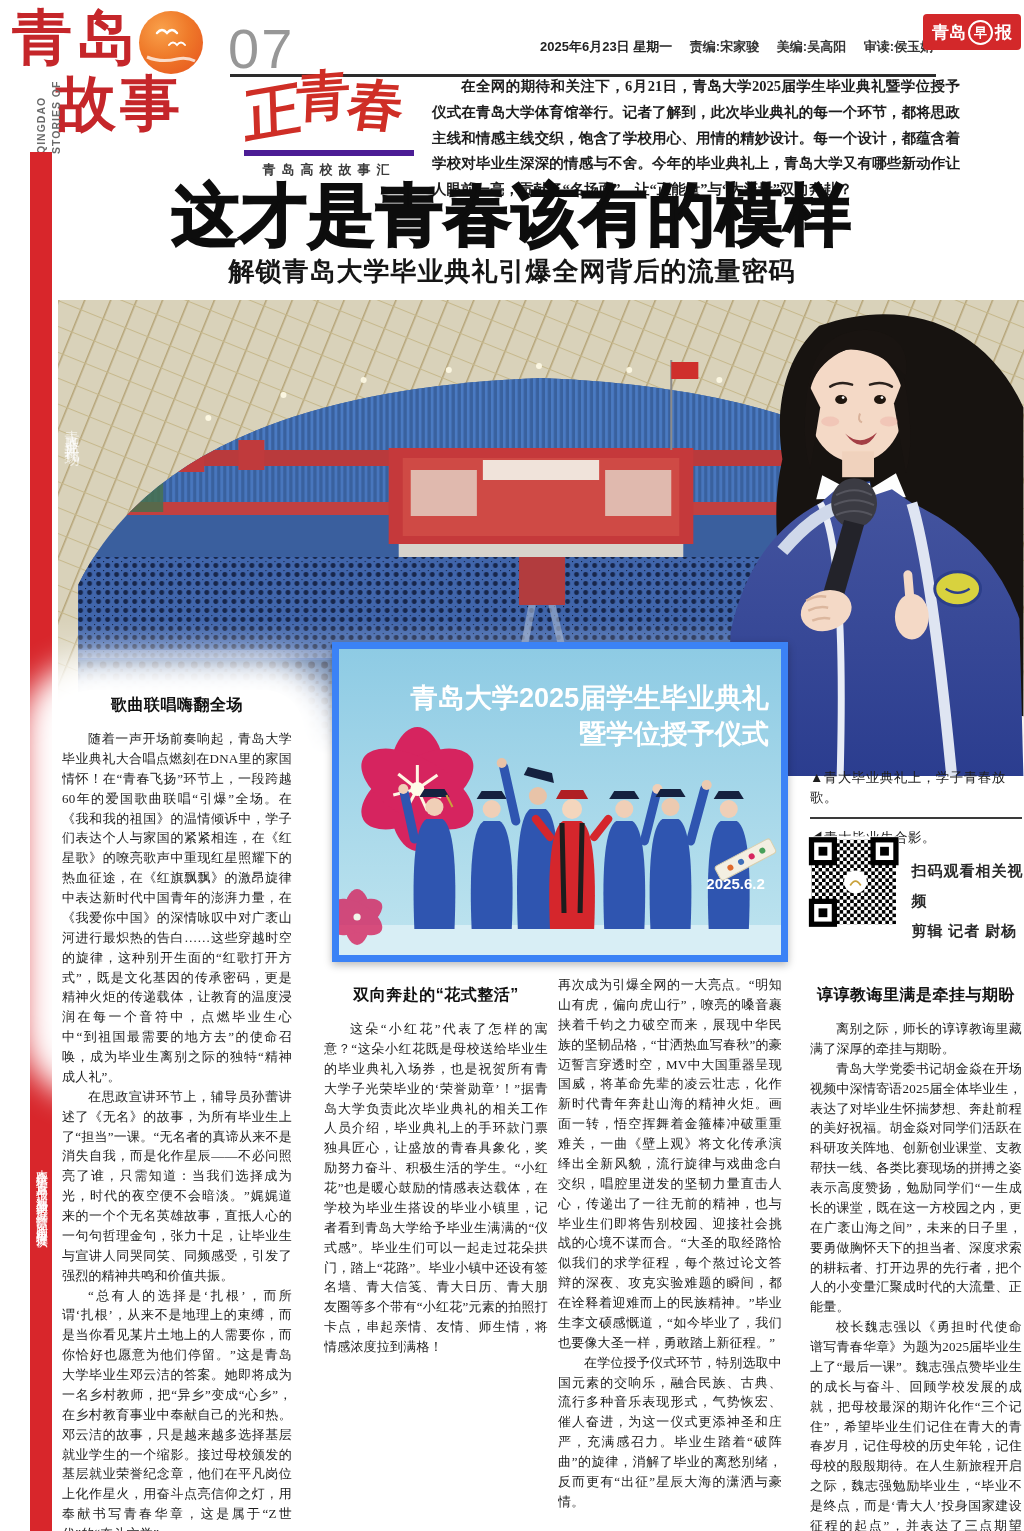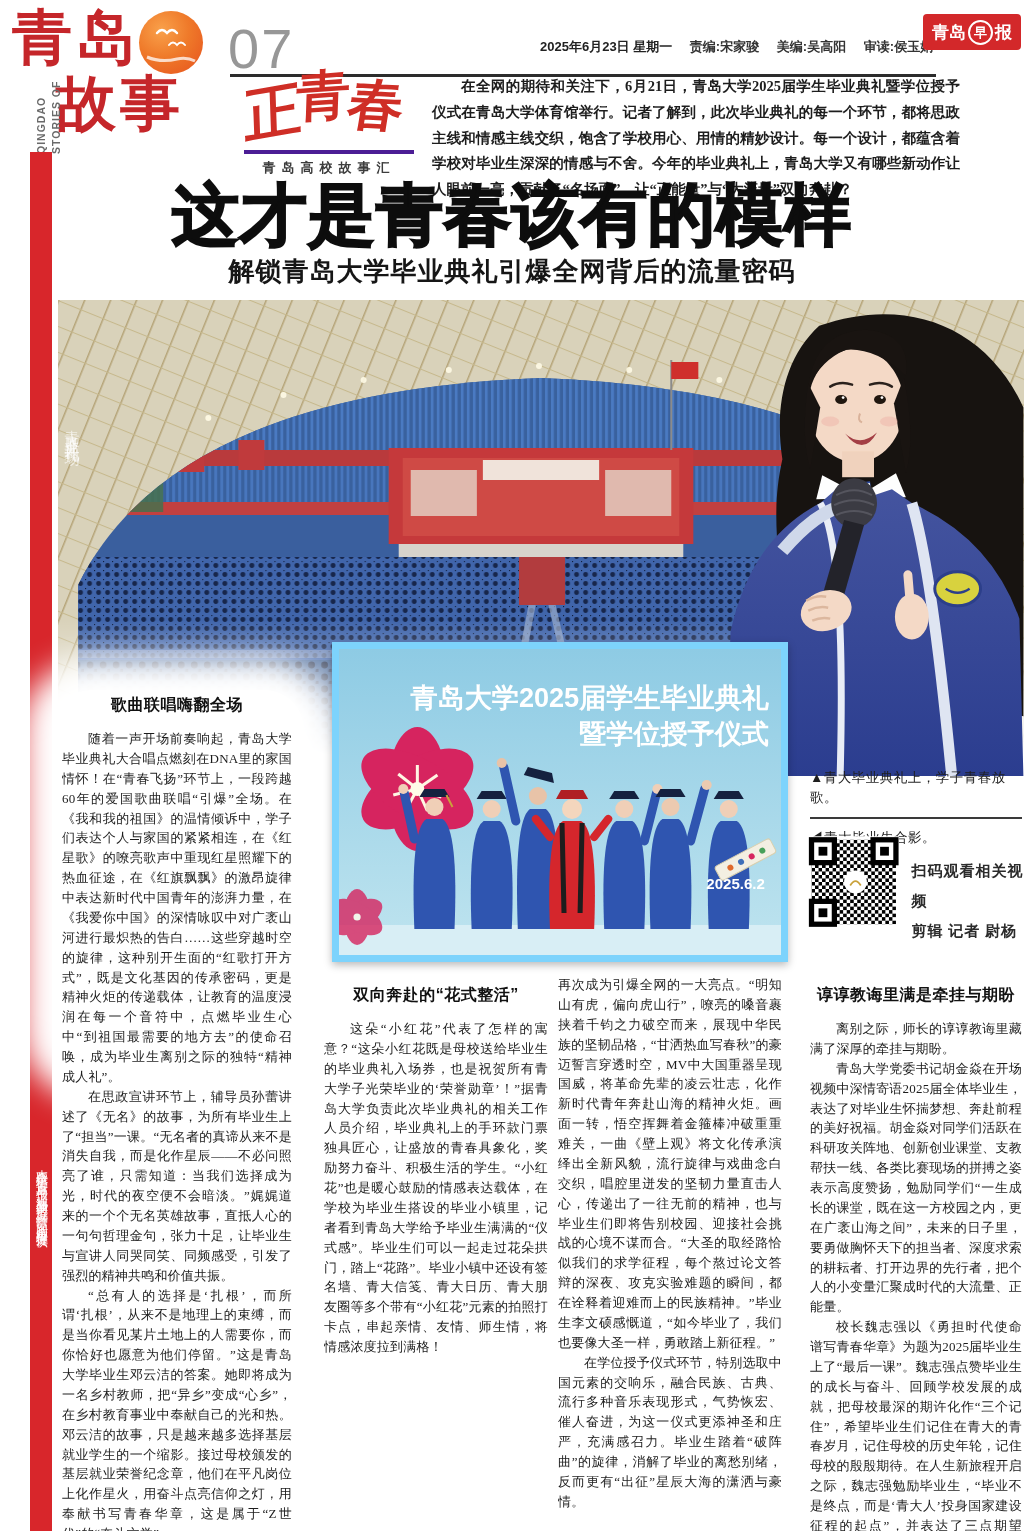--- a/index.html
+++ b/index.html
@@ -34,21 +34,21 @@
   #paper-logo .circ{display:inline-block;width:21px;height:21px;border:2px solid #fff;border-radius:50%;
                     font-size:13px;line-height:21px;text-align:center;}
 
   
   #stamp{position:absolute;left:244px;top:58px;width:170px;text-align:center;}
   #stamp .chars{position:relative;height:86px;}
   #stamp .c{position:absolute;font-family:"DejaVu Serif",serif;font-weight:900;color:#cf2e26;}
   #stamp .c1{left:0;top:16px;font-size:58px;transform:rotate(-10deg) skewX(-8deg);}
   #stamp .c2{left:52px;top:2px;font-size:54px;transform:rotate(-4deg) skewX(-6deg);}
   #stamp .c3{left:104px;top:10px;font-size:56px;transform:rotate(3deg) skewX(-6deg);}
-  #stamp-sub{border-top:4px solid #4c1d95;margin-top:6px;padding-top:5px;font-size:13px;
+  #stamp-sub{border-top:6px solid #4c1d95;margin-top:6px;padding-top:5px;font-size:13px;
              font-weight:700;color:#3c3c3c;letter-spacing:6px;white-space:nowrap;}
 
   
   #lede{position:absolute;left:432px;top:74px;width:528px;font-family:"Liberation Serif",serif;
         font-size:14.5px;line-height:1.78;color:#1d1d1d;font-weight:600;text-align:justify;
         text-indent:2em;margin:0;}
   #headline{position:absolute;left:0;top:170px;width:1024px;text-align:center;margin:0;
             font-size:67px;font-weight:900;color:#0d0d0d;letter-spacing:1px;
             -webkit-text-stroke:2px #0d0d0d;}
   #subheadline{position:absolute;left:0;top:254px;width:1024px;text-align:center;margin:0;
@@ -58,21 +58,21 @@
   #main-photo{position:absolute;left:58px;top:300px;width:966px;height:480px;z-index:0;}
   #photo-fade{position:absolute;left:58px;top:620px;width:966px;height:165px;z-index:1;
               background:linear-gradient(to bottom, rgba(255,255,255,0), #fff 82%);}
   #col1-blob{position:absolute;left:52px;top:690px;width:252px;height:380px;background:#fff;
              border-radius:40px;box-shadow:0 0 30px 30px #fff;z-index:1;}
   #photo-watermark{position:absolute;left:62px;top:418px;writing-mode:vertical-rl;z-index:1;
                    color:rgba(255,255,255,.62);font-size:15px;font-family:"Liberation Serif",serif;
                    letter-spacing:3px;}
   #graduate-girl{position:absolute;left:724px;top:288px;width:300px;height:488px;z-index:2;}
 
-  #inset-photo{position:absolute;left:332px;top:642px;width:456px;height:320px;background:#7dd3fc;
+  #inset-photo{position:absolute;left:332px;top:642px;width:456px;height:320px;background:#3b82f6;
                padding:7px;box-sizing:border-box;box-shadow:0 3px 8px rgba(0,0,0,.28);z-index:3;}
   #inset-photo svg{display:block;width:100%;height:100%;}
 
   
   #captions{position:absolute;left:810px;top:768px;width:214px;z-index:4;
             font-family:"Liberation Serif",serif;color:#1e1e1e;}
   #captions p{margin:0;font-size:13.5px;line-height:1.5;letter-spacing:.5px;}
   #cap-rule{border-top:2px solid #3a3a3a;margin:8px 0 9px;width:212px;}
   #qr-block{position:absolute;left:808px;top:830px;z-index:4;display:flex;gap:12px;}
   #qr-code{width:104px;height:104px;}

